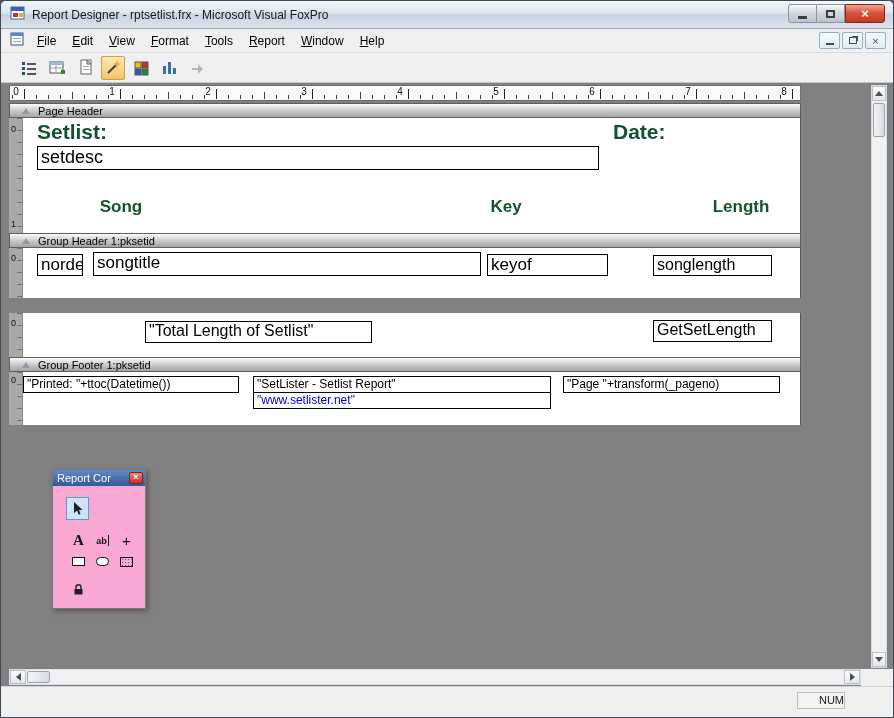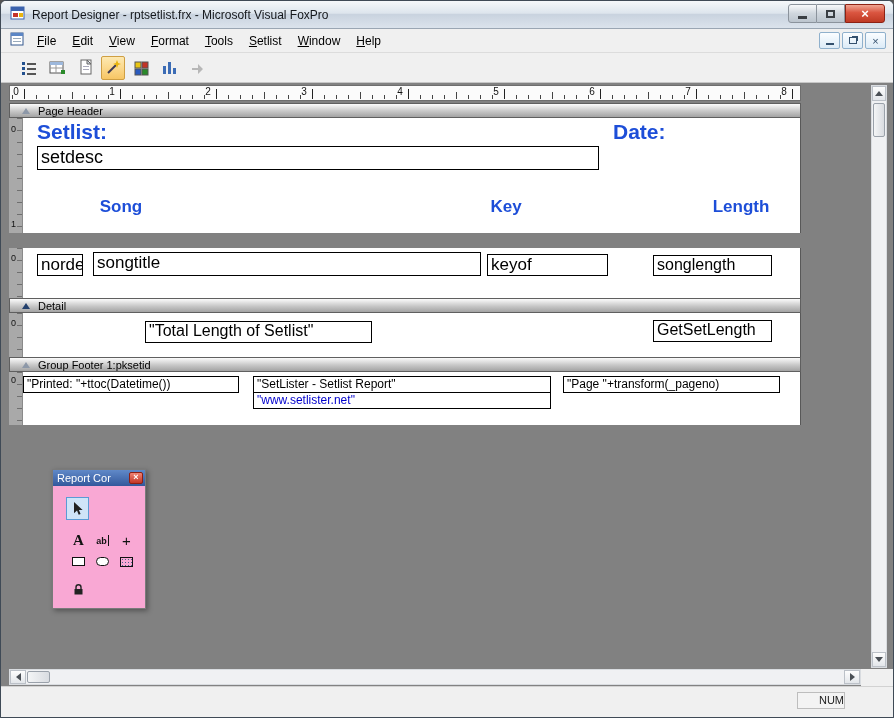--- a/index.html
+++ b/index.html
@@ -67,21 +67,21 @@
   .vnum { position:absolute; left:2px; font-size:9px; color:#111; }
 
   .band-content { position:absolute; left:22px; width:778px; background:#fff; border-right:1px solid #585858; }
 
   .box { position:absolute; background:#fff; border:1px solid #000; white-space:nowrap;
     overflow:hidden; padding:0 3px; color:#000; }
   .f18 { font-size:18px; line-height:21px; }
   .f17 { font-size:17px; line-height:19px; }
   .f16 { font-size:16px; line-height:18px; }
   .f12 { font-size:12px; line-height:14px; }
-  .lab { position:absolute; font-weight:bold; color:#1d4ed8; white-space:nowrap; }
+  .lab { position:absolute; font-weight:bold; color:#14532d; white-space:nowrap; }
   .h1lab { font-size:21px; }
   .colhead { font-size:17px; text-align:center; }
   .linkbox { color:#0000cc; }
 
   
   .vscroll { position:absolute; left:870px; top:2px; width:16px; height:583px; background:#f0f1f3; border:1px solid #d9dce0; }
   .hscroll-row { position:absolute; left:0; top:668px; right:0; height:17px; background:#828282; }
   .hscroll { position:absolute; left:8px; top:0; width:852px; height:16px; background:#f0f1f3; border:1px solid #d9dce0; }
   .corner { position:absolute; left:860px; top:0; width:34px; height:17px; background:#f0f0f0; }
   .sc-btn { position:absolute; background:linear-gradient(#fdfdfd,#e3e6ea); border:1px solid #bcc1c8;
@@ -152,21 +152,21 @@
           <rect x="2" y="2" width="12" height="3" fill="#5c86c5"></rect>
           <rect x="4" y="7" width="8" height="1" fill="#9ab"></rect>
           <rect x="4" y="10" width="8" height="1" fill="#9ab"></rect>
         </svg>
     </span>
     <span class="menu-item">File</span>
     <span class="menu-item">Edit</span>
     <span class="menu-item">View</span>
     <span class="menu-item">Format</span>
     <span class="menu-item">Tools</span>
-    <span class="menu-item">Setlist</span>
+    <span class="menu-item">Report</span>
     <span class="menu-item">Window</span>
     <span class="menu-item">Help</span>
     <div class="mdi-buttons">
       <div class="mdi-btn">
           <span class="mdi-min"></span>
         </div>
       <div class="mdi-btn">
           <span class="mdi-rest"></span>
         </div>
       <div class="mdi-btn">
@@ -259,35 +259,35 @@
     </div>
     <div class="band-content" style="top:35px;height:115px">
       <span class="lab h1lab" style="left:14px;top:2px">Setlist:</span>
       <div class="box f18" style="left:14px;top:28px;width:562px;height:24px">setdesc</div>
       <span class="lab h1lab" style="left:590px;top:2px">Date:</span>
       <span class="lab colhead" style="left:53px;top:79px;width:90px">Song</span>
       <span class="lab colhead" style="left:443px;top:79px;width:80px">Key</span>
       <span class="lab colhead" style="left:676px;top:79px;width:84px">Length</span>
     </div>
 
+    <div class="band-bar" style="top:150px">
+      <span class="tri"></span>
+      <span class="band-label">Group Header 1:pksetid</span>
+    </div>
     <div class="vstrip" style="top:165px;height:50px">
       <div class="ticks"></div>
       <span class="vnum" style="top:5px">0</span>
     </div>
     <div class="band-content" style="top:165px;height:50px">
       <div class="box f17" style="left:14px;top:6px;width:46px;height:22px">norder</div>
       <div class="box f17" style="left:70px;top:4px;width:388px;height:24px">songtitle</div>
       <div class="box f17" style="left:464px;top:6px;width:121px;height:22px">keyof</div>
       <div class="box f16" style="left:630px;top:7px;width:119px;height:21px">songlength</div>
     </div>
 
-    <div class="band-bar detail-bar" style="top:215px">
-      <span class="tri"></span>
-      <span class="band-label">Detail</span>
-    </div>
     <div class="vstrip" style="top:230px;height:44px">
       <div class="ticks"></div>
       <span class="vnum" style="top:5px">0</span>
     </div>
     <div class="band-content" style="top:230px;height:44px">
       <div class="box f16" style="left:122px;top:8px;width:227px;height:22px">"Total Length of Setlist"</div>
       <div class="box f16" style="left:630px;top:7px;width:119px;height:22px">GetSetLength</div>
     </div>
 
     <div class="band-bar" style="top:274px">

